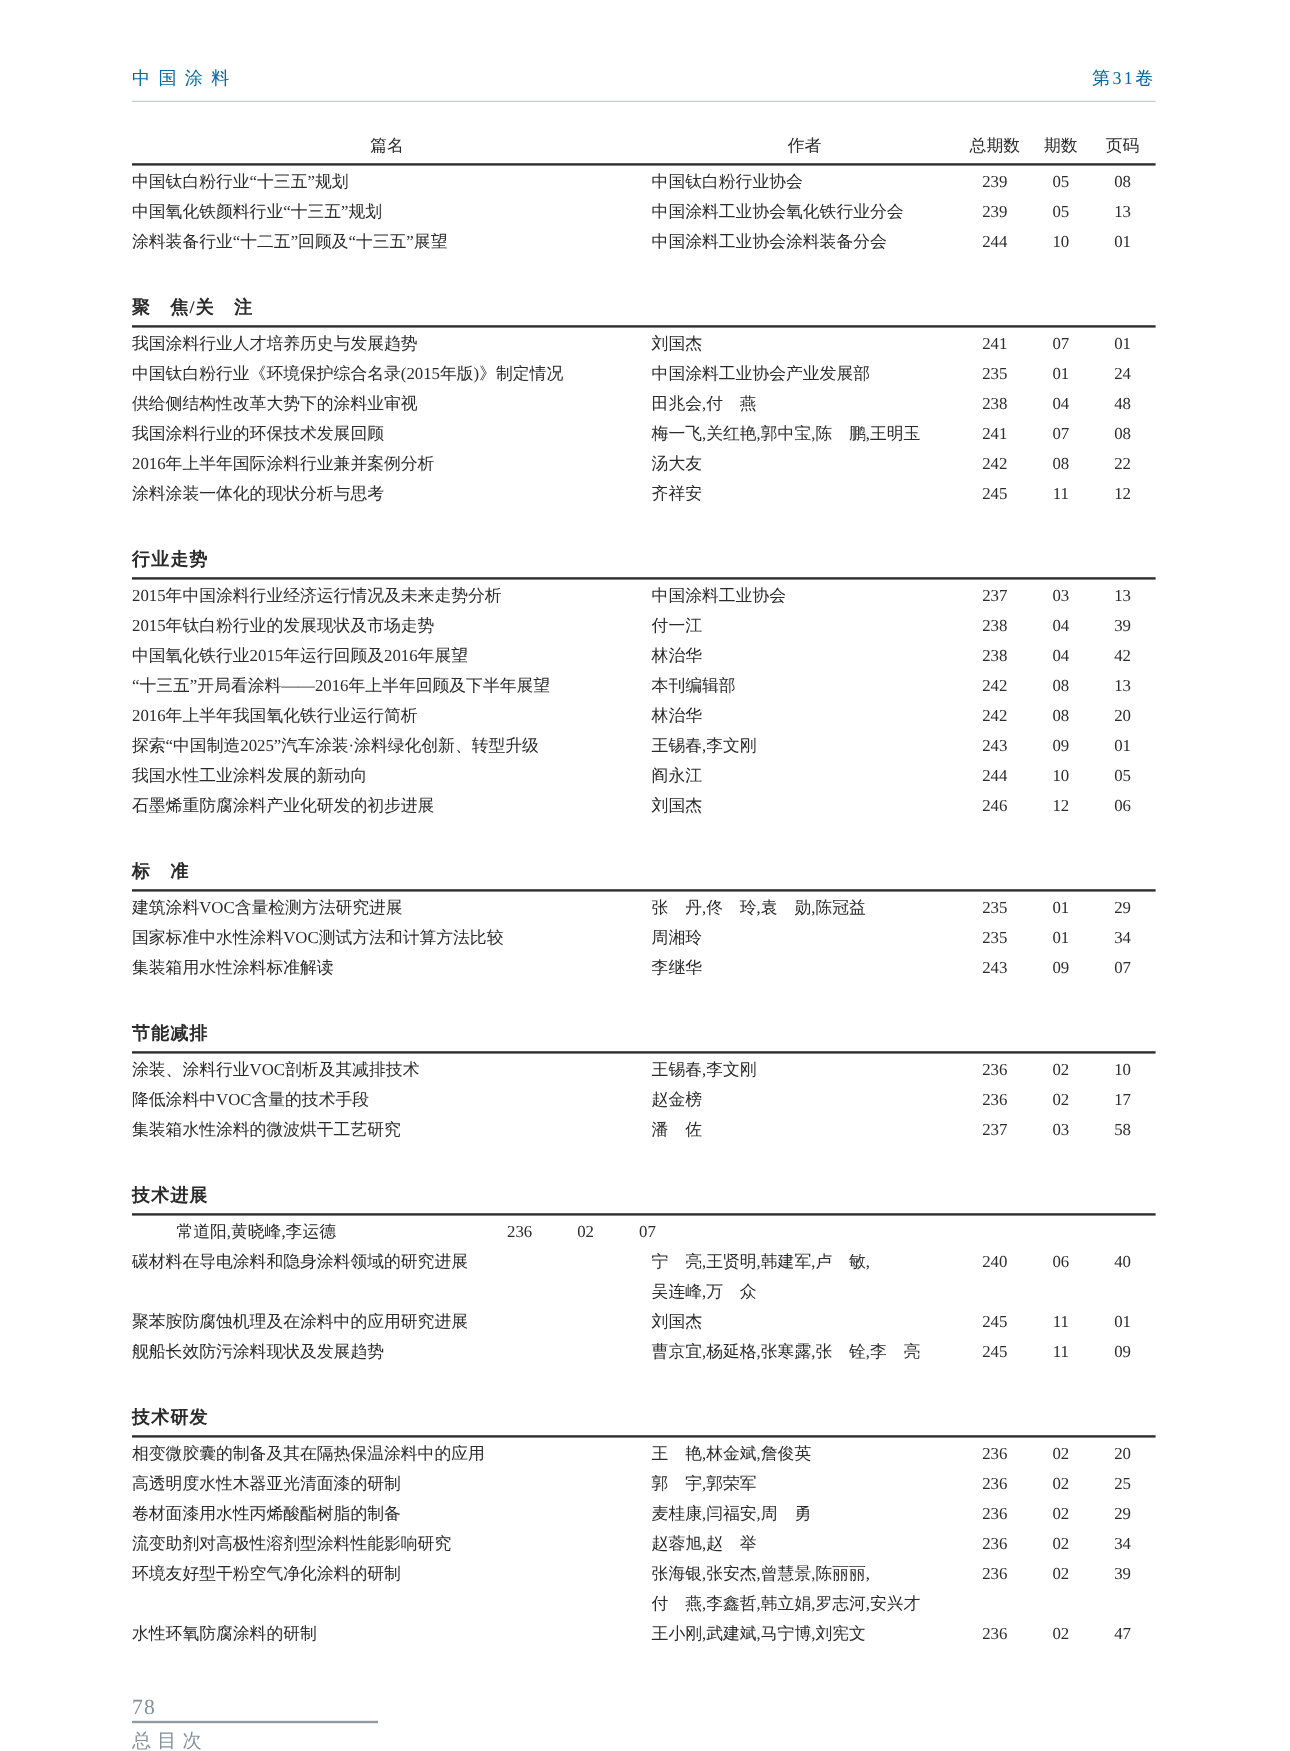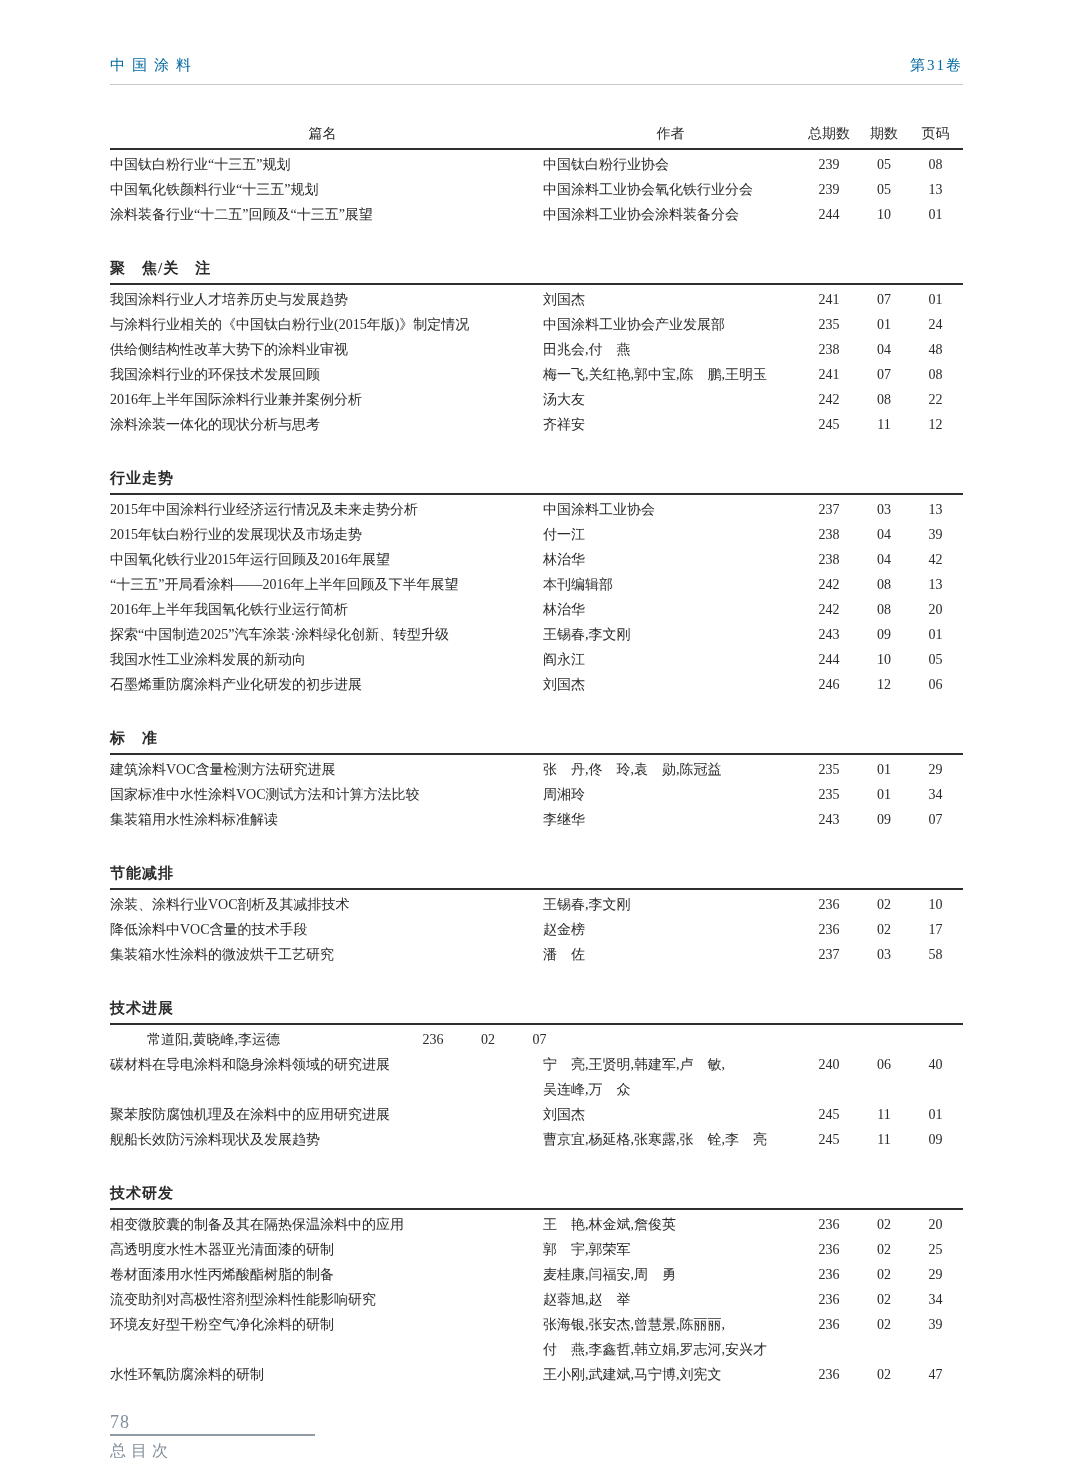--- a/index.html
+++ b/index.html
@@ -14,21 +14,21 @@
   .page-header{
     display:flex;justify-content:space-between;align-items:flex-end;
     color:#0369a1;font-size:15px;padding-bottom:9px;
     border-bottom:1px solid #c3c9cd;
   }
   .journal{letter-spacing:7px;}
   .volume{letter-spacing:2px;}
 
   
   .cols{
-    display:flex;margin-top:40px;font-size:14px;
+    display:flex;margin-top:28px;font-size:14px;
     padding-bottom:5px;border-bottom:2px solid #2e2e2e;
   }
   .c-title{flex:1;padding-right:8px;}
   .c-author{width:255px;}
   .c-total{width:62px;text-align:center;}
   .c-issue{width:48px;text-align:center;}
   .c-page{width:55px;text-align:center;}
   .cols .c-title,.cols .c-author{text-align:center;}
 
   
@@ -110,21 +110,21 @@
     <span class="c-title">我国涂料行业人才培养历史与发展趋势</span>
     <span class="c-author">
               <div>刘国杰</div>
             </span>
     <span class="c-total">241</span>
     <span class="c-issue">07</span>
     <span class="c-page">01</span>
   </div>
 
   <div class="row">
-    <span class="c-title">与涂料行业相关的《中国钛白粉行业(2015年版)》制定情况</span>
+    <span class="c-title">中国钛白粉行业《环境保护综合名录(2015年版)》制定情况</span>
     <span class="c-author">
               <div>中国涂料工业协会产业发展部</div>
             </span>
     <span class="c-total">235</span>
     <span class="c-issue">01</span>
     <span class="c-page">24</span>
   </div>
 
   <div class="row">
     <span class="c-title">供给侧结构性改革大势下的涂料业审视</span>

